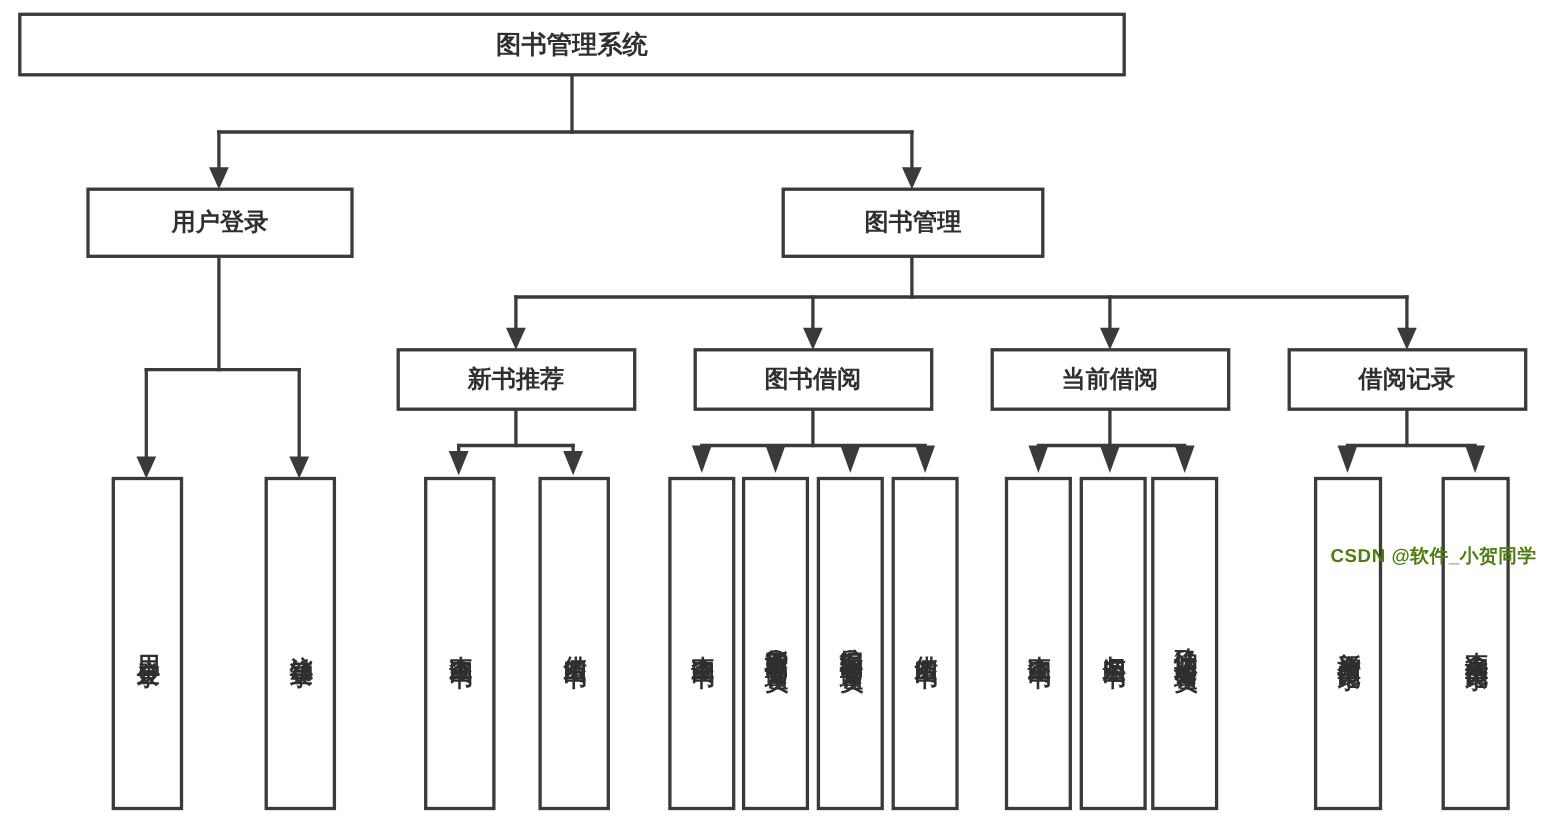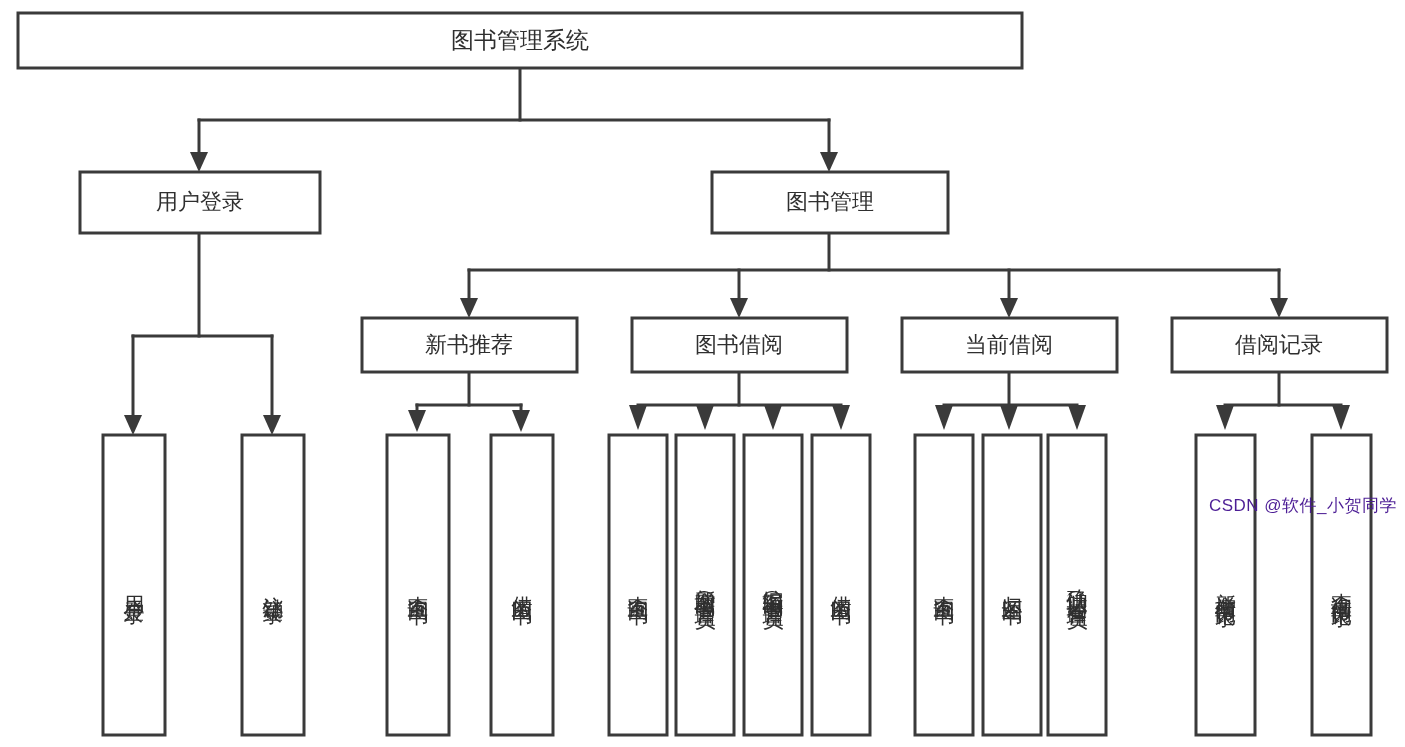--- a/index.html
+++ b/index.html
@@ -11,20 +11,21 @@
     width: 1405px;
     height: 747px;
     font-family: "Liberation Sans", "DejaVu Sans", sans-serif;
     overflow: hidden;
     position: relative;
   }
   #diagram-root {
     position: relative;
     width: 1405px;
     height: 523px;
+    font-weight: bold;
   }
   svg.diagram {
     position: absolute;
     top: 0;
     left: 0;
     width: 1405px;
     height: 747px;
     display: block;
   }
   .node-box {
@@ -71,21 +72,21 @@
     justify-content: center;
     white-space: nowrap;
     pointer-events: none;
   }
   .watermark {
     position: absolute;
     right: 8px;
     bottom: 6px;
     font-family: "Liberation Sans", "DejaVu Sans", sans-serif;
     font-size: 17px;
-    color: #4c1d95;
+    color: #4d7c0f;
     letter-spacing: 0.5px;
     white-space: nowrap;
     margin-left: 11px;
   }
 </style>
 </head>
 <body>
 
 <div id="diagram-root">
 

